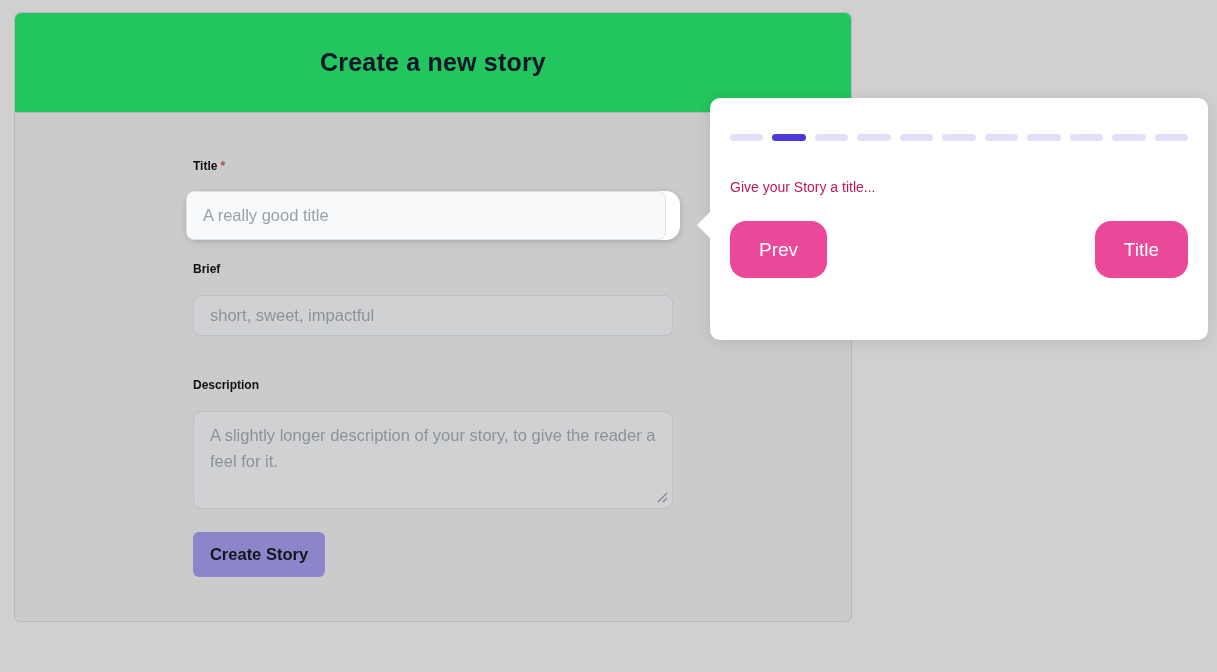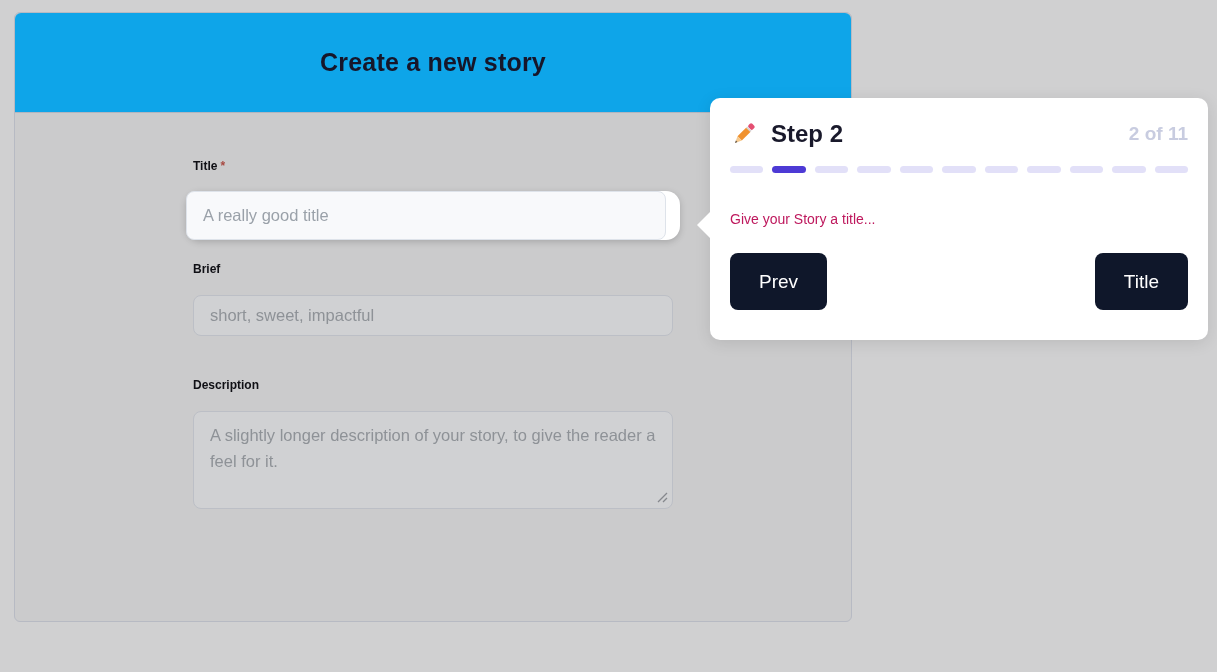--- a/index.html
+++ b/index.html
@@ -14,21 +14,21 @@
   
   .card {
     position: absolute; left: 14px; top: 12px;
     width: 838px; height: 610px;
     background: #cbcbcc;
     border: 1px solid #b7bac3;
     border-radius: 6px;
   }
   .card-header {
     height: 100px;
-    background: #0ea5e9;
+    background: #22c55e;
     border-bottom: 1px solid #b2b5bf;
     border-radius: 6px 6px 0 0;
     display: flex; align-items: center; justify-content: center;
   }
   .card-title {
     font-size: 25px; font-weight: 700; color: #16162a;
     letter-spacing: 0.2px;
   }
   .card-body { padding-top: 46px; }
   .form-col { width: 480px; margin: 0 auto; }
@@ -129,23 +129,23 @@
 
   .pop-body { margin-top: 38px; font-size: 14px; color: #be185d; }
 
   .pop-actions {
     margin-top: 26px;
     display: flex; justify-content: space-between; align-items: center;
   }
   .tour-btn {
     height: 57px; min-width: 87px;
     padding: 0 29px;
-    background: #0f172a;
+    background: #ec4899;
     color: #ffffff;
-    border: none; border-radius: 8px;
+    border: none; border-radius: 16px;
     font-size: 19px;
     font-family: "Liberation Sans", "DejaVu Sans", sans-serif;
     cursor: pointer;
   }
 </style>
 </head>
 <body>
 
 <div class="stage">
 
@@ -173,41 +173,29 @@
         <div class="group-desc">
           <div class="field-label">Description</div>
           <div class="textarea-wrap">
             <textarea class="dim-input" placeholder="A slightly longer description of your story, to give the reader a feel for it." style=""></textarea>
             <svg class="resize-handle" viewBox="0 0 11 11">
               <path d="M10 1 L1 10 M10 6 L6 10" stroke="#85888d" stroke-width="1.3" fill="none"></path>
             </svg>
           </div>
         </div>
 
+        <button class="submit-btn">Create Story</button>
 
       </div>
     </div>
   </div>
 
   <div class="popover">
     <div class="popover-arrow"></div>
 
-    <div class="pop-header">
-      <svg class="pencil" viewBox="0 0 32 32">
-        <g transform="rotate(45 16 16)">
-          <rect x="12.5" y="1" width="7" height="6" rx="2" fill="#e44f72"></rect>
-          <rect x="12.5" y="7.2" width="7" height="2" fill="#d8d3d6"></rect>
-          <rect x="12.5" y="9.2" width="7" height="13.8" fill="#f0922f"></rect>
-          <path d="M12.5 23 L19.5 23 L16 30.5 Z" fill="#f6c98e"></path>
-          <path d="M14.8 27.9 L17.2 27.9 L16 30.5 Z" fill="#4a4a4a"></path>
-        </g>
-      </svg>
-      <div class="pop-title">Step 2</div>
-      <div class="pop-count">2 of 11</div>
-    </div>
 
     <div class="progress">
         <div class="seg" style="background: rgb(226, 224, 248);"></div>
         <div class="seg" style="background: rgb(77, 58, 213);"></div>
         <div class="seg" style="background: rgb(226, 224, 248);"></div>
         <div class="seg" style="background: rgb(226, 224, 248);"></div>
         <div class="seg" style="background: rgb(226, 224, 248);"></div>
         <div class="seg" style="background: rgb(226, 224, 248);"></div>
         <div class="seg" style="background: rgb(226, 224, 248);"></div>
         <div class="seg" style="background: rgb(226, 224, 248);"></div>

